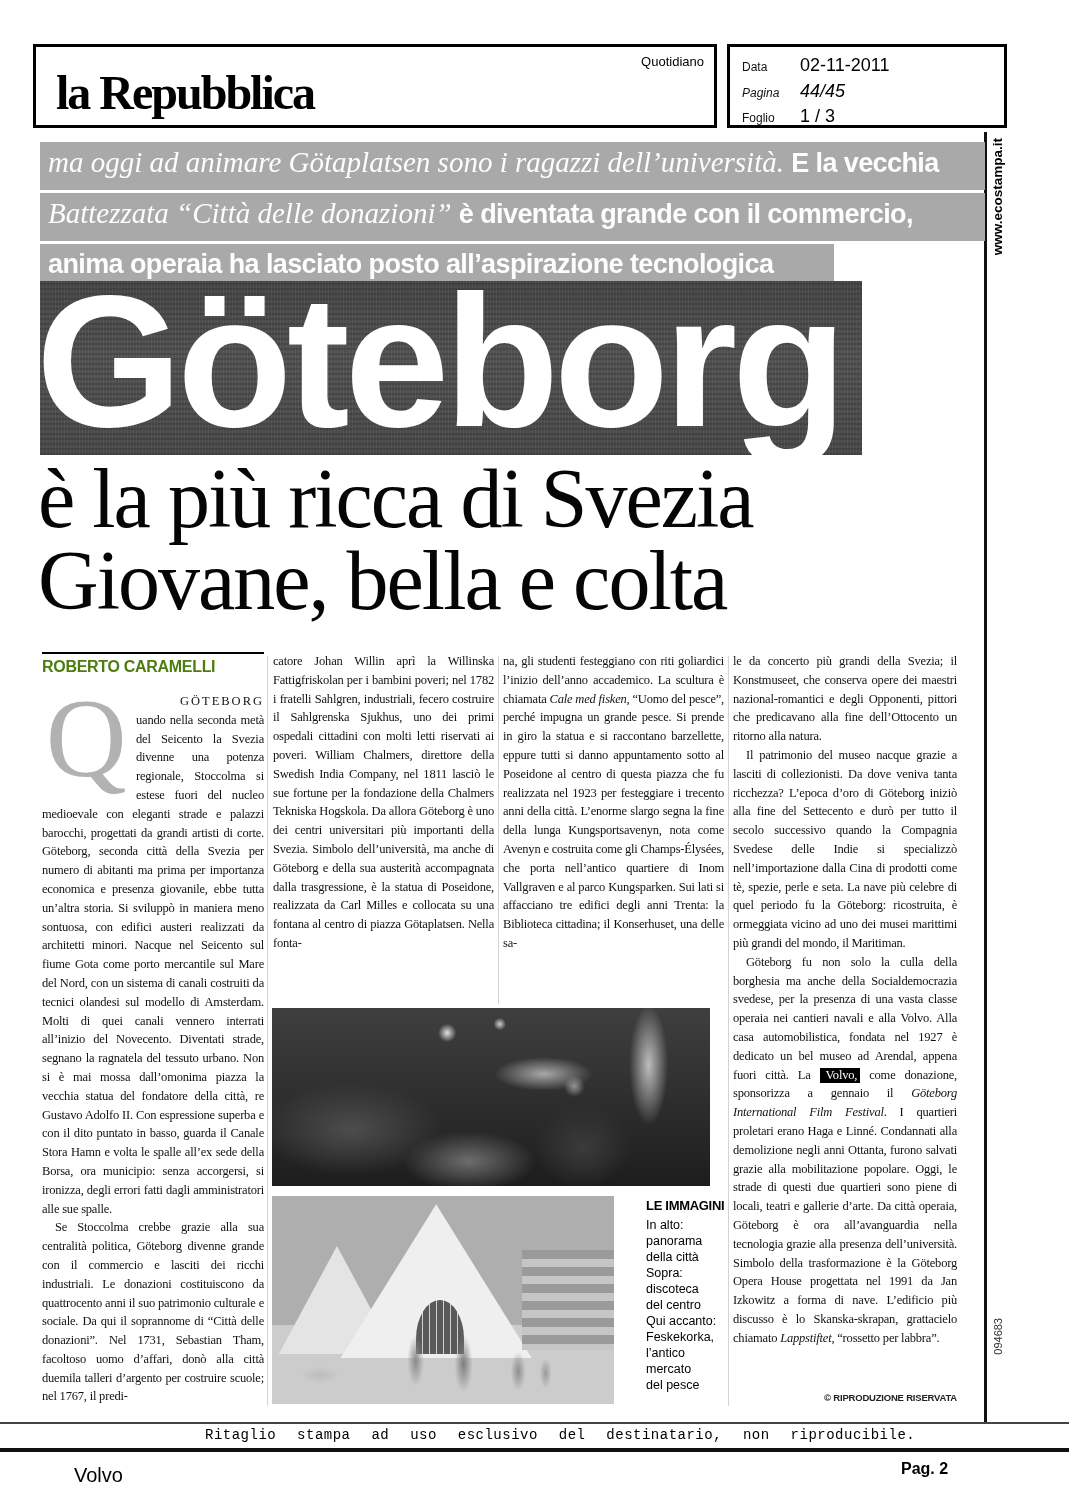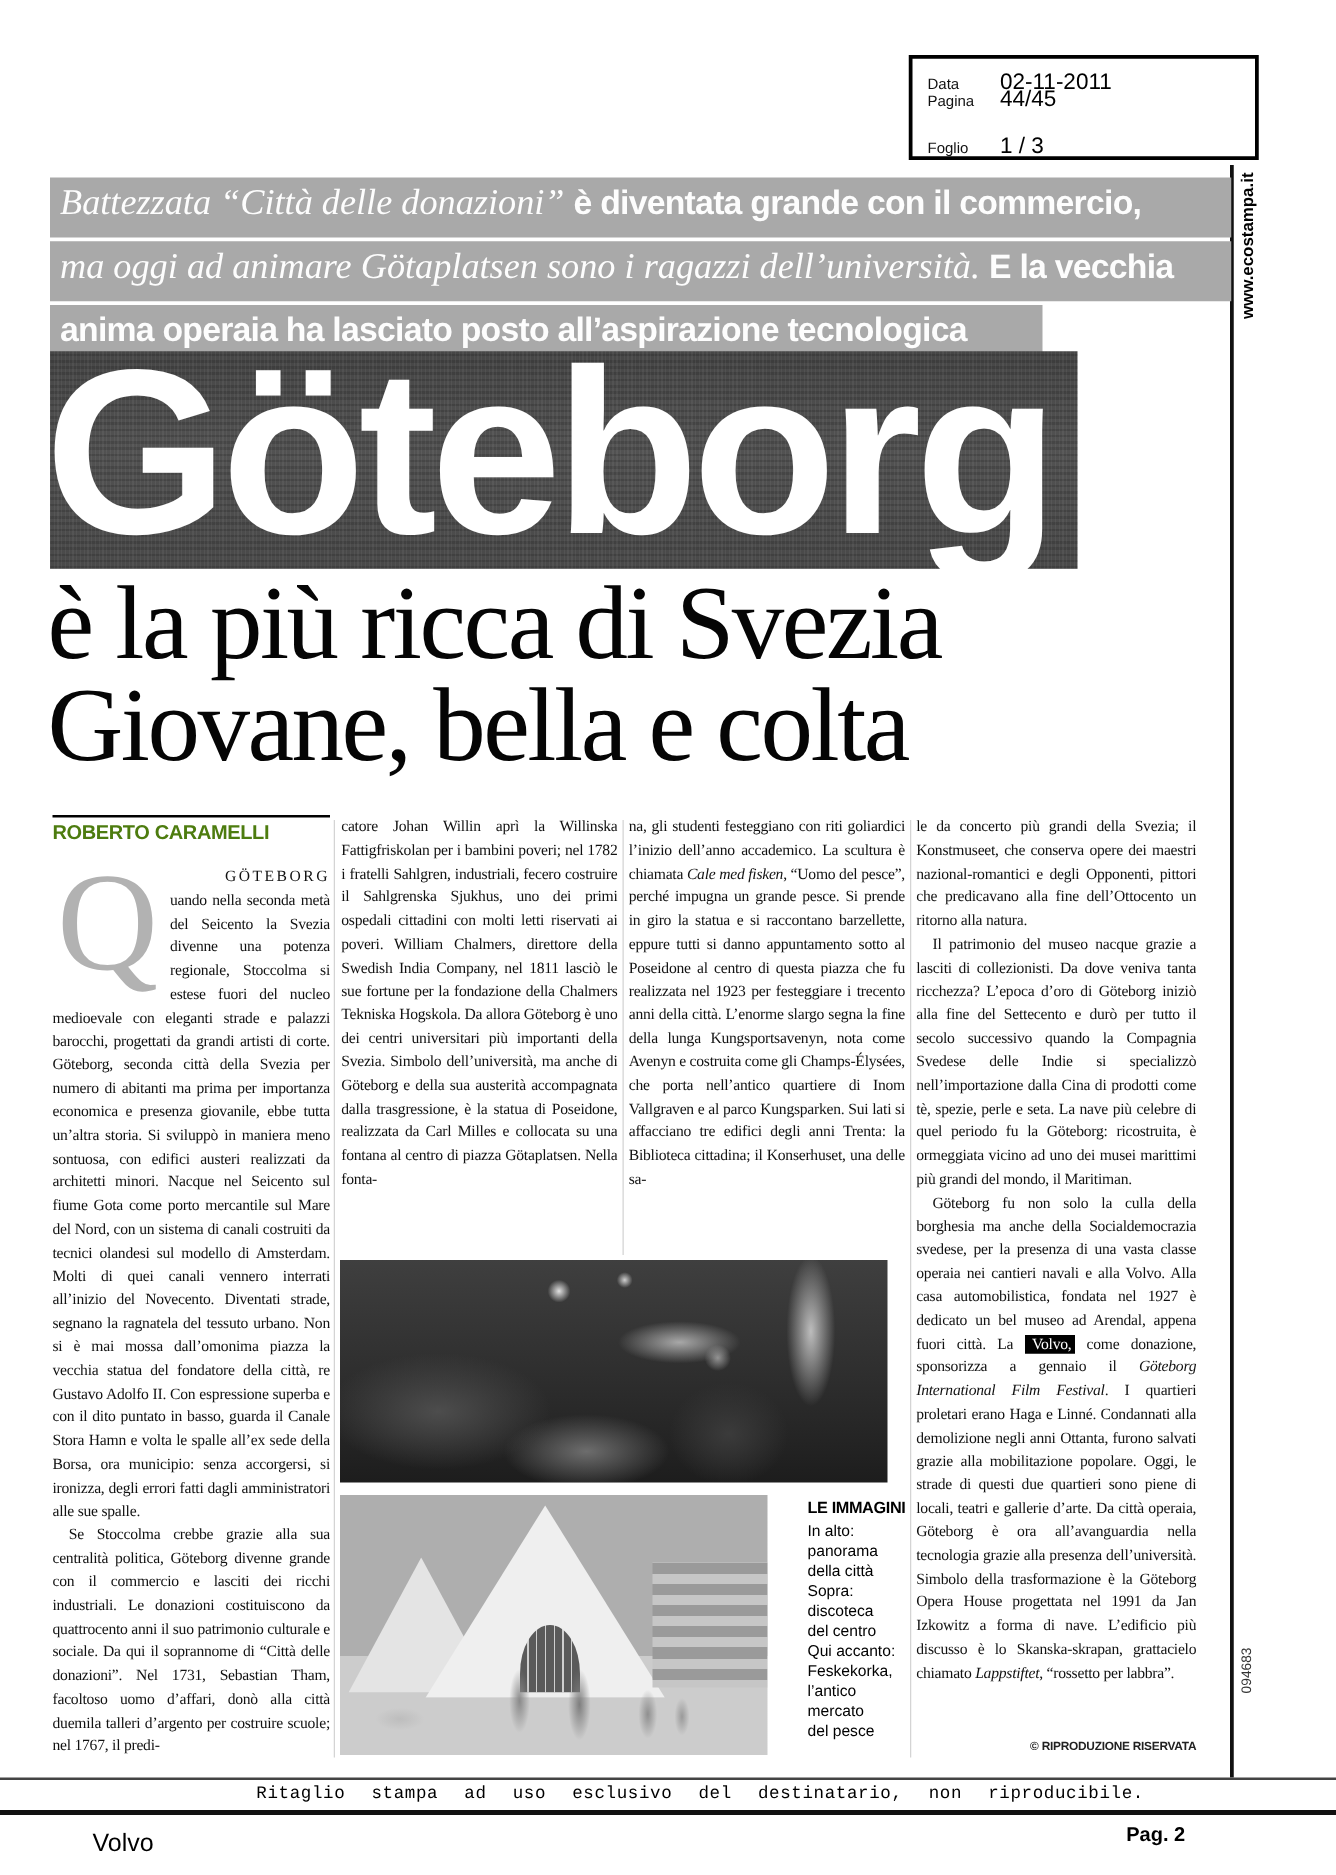--- a/index.html
+++ b/index.html
@@ -8,21 +8,21 @@
 
   
   .hbox{position:absolute;border:3px solid #000;background:#fff;box-sizing:border-box;}
   .hbox-left{left:33px;top:44px;width:684px;height:84px;}
   .masthead{position:absolute;left:20px;bottom:8px;font-family:"Liberation Serif",serif;
             font-weight:bold;font-size:48px;letter-spacing:-2px;color:#000;line-height:1;}
   .periodicity{position:absolute;right:10px;top:7px;font-family:"Liberation Sans",sans-serif;
                font-size:13px;color:#000;}
   .hbox-right{left:727px;top:44px;width:280px;height:84px;padding-left:28px;}
   .meta-row{position:absolute;left:12px;display:flex;align-items:baseline;}
-  .meta-row.m1{top:8px;} .meta-row.m2{top:22px;} .meta-row.m3{top:59px;}
+  .meta-row.m1{top:8px;} .meta-row.m2{top:34px;font-style:italic;} .meta-row.m3{top:59px;}
   .meta-label{font-family:"Liberation Sans",sans-serif;font-size:12px;width:58px;color:#111;}
   .meta-value{font-family:"Liberation Sans",sans-serif;font-size:18px;color:#000;}
 
   
   .side-line{position:absolute;left:984px;top:132px;width:3px;height:1291px;background:#111;}
   .vtext{position:absolute;writing-mode:vertical-rl;transform:rotate(180deg);
          font-family:"Liberation Sans",sans-serif;white-space:nowrap;}
   .watermark{left:990px;top:138px;font-size:13.5px;font-weight:600;color:#000;}
   .clip-code{left:992px;top:1318px;font-size:11px;color:#333;}
 
@@ -124,42 +124,46 @@
   .footer-subject{position:absolute;left:74px;top:1464px;font-family:"Liberation Sans",sans-serif;
                   font-size:20px;color:#000;}
   .footer-page{position:absolute;left:901px;top:1460px;font-family:"Liberation Sans",sans-serif;
                font-size:16px;font-weight:bold;color:#000;}
 </style>
 </head>
 <body>
 
 <div class="page">
 
+  <div class="hbox hbox-left">
+    <div class="masthead">la Repubblica</div>
+    <div class="periodicity">Quotidiano</div>
+  </div>
   <div class="hbox hbox-right">
     <div class="meta-row m1">
       <span class="meta-label">Data</span>
       <span class="meta-value">02-11-2011</span>
     </div>
     <div class="meta-row m2">
       <span class="meta-label">Pagina</span>
       <span class="meta-value">44/45</span>
     </div>
     <div class="meta-row m3">
       <span class="meta-label">Foglio</span>
       <span class="meta-value">1 / 3</span>
     </div>
   </div>
 
   <div class="side-line"></div>
   <div class="vtext watermark">www.ecostampa.it</div>
   <div class="vtext clip-code">094683</div>
 
   <div class="banner">
+    <div class="banner-line l2"><span class="seg-italic">ma oggi ad animare Götaplatsen sono i ragazzi dell’università. </span><span class="seg-bold">E la vecchia</span></div>
     <div class="banner-line l1"><span class="seg-italic">Battezzata “Città delle donazioni” </span><span class="seg-bold">è diventata grande con il commercio,</span></div>
-    <div class="banner-line l2"><span class="seg-italic">ma oggi ad animare Götaplatsen sono i ragazzi dell’università. </span><span class="seg-bold">E la vecchia</span></div>
     <div class="banner-line l3"><span class="seg-bold">anima operaia ha lasciato posto all’aspirazione tecnologica</span></div>
   </div>
 
   <div class="kicker-photo">
     <div class="kicker-title">Göteborg</div>
   </div>
 
   <div class="headline">
     <div>è la più ricca di Svezia</div>
     <div>Giovane, bella e colta</div>

